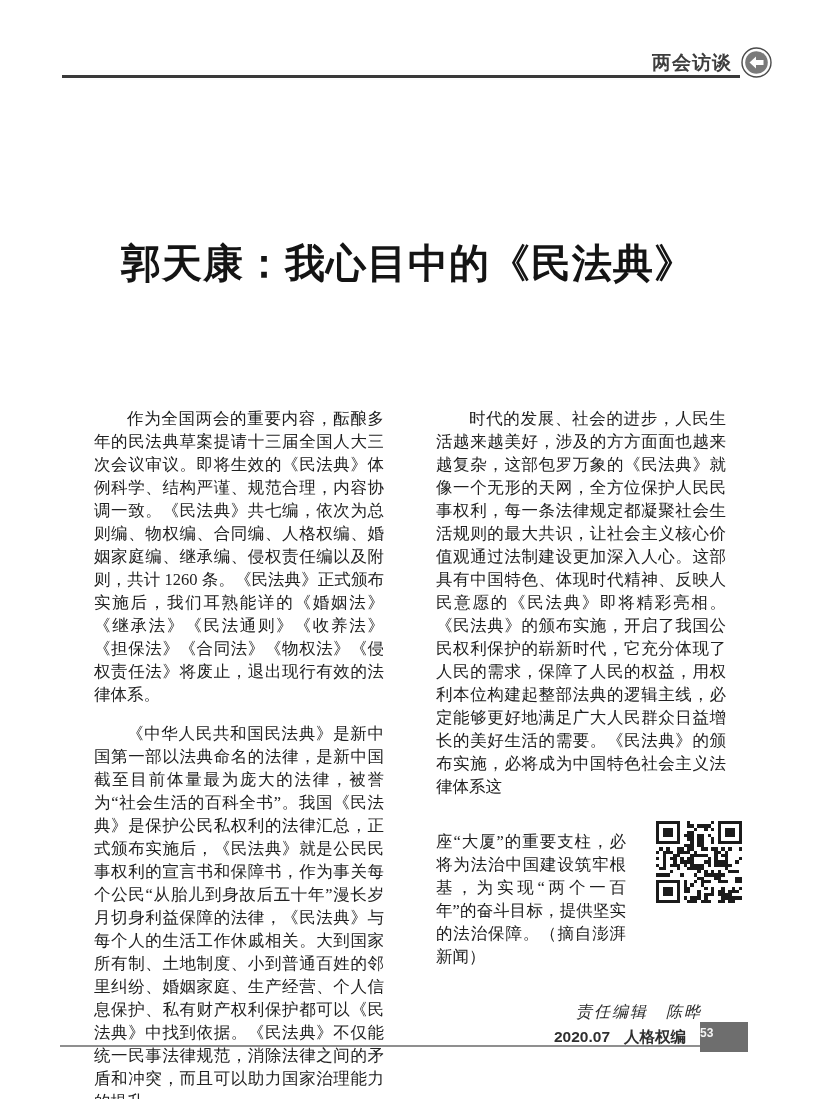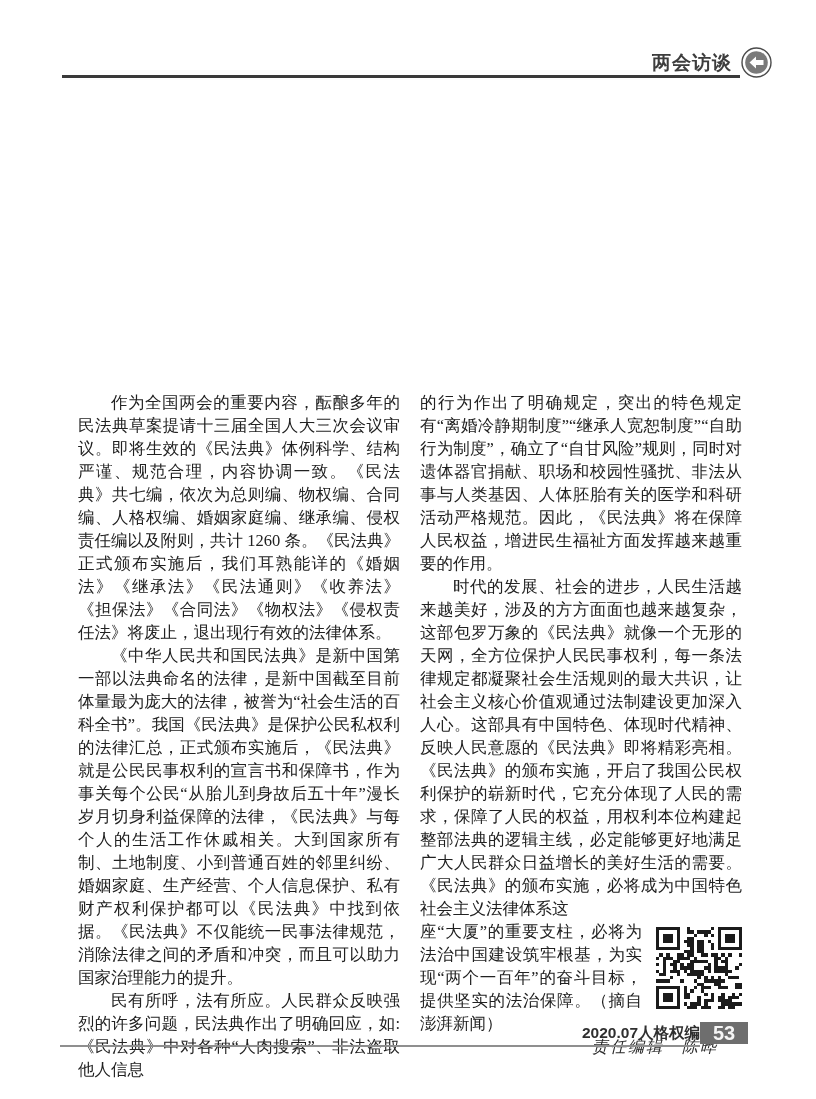--- a/index.html
+++ b/index.html
@@ -18,66 +18,66 @@
   .header-icon{width:31px;height:31px;display:block;background:#fff;border-radius:50%;}
   
   .article-title{
     position:absolute;top:236px;left:0;width:100%;margin:0;text-align:center;
     font-family:"Liberation Sans", sans-serif;font-weight:bold;font-size:40px;color:#141414;
     letter-spacing:1px;
   }
   
   .columns{position:absolute;top:391px;left:78px;width:664px;display:flex;gap:20px;}
   .col{width:322px;font-size:16.5px;line-height:23px;text-align:justify;color:#212121;}
-  .col p{margin:0;}
+  .col p{margin:16px;}
   .col p.indent{text-indent:2em;}
   .qr-row{display:flex;gap:14px;align-items:flex-start;}
   .closing{width:237px;}
   .qr{width:86px;height:82px;margin-top:7px;flex:none;}
   .editor{
     margin-top:23px;text-align:right;padding-right:24px;
     font-style:italic;font-size:16px;color:#2a2a2a;letter-spacing:2px;
   }
   
   .footer-rule{position:absolute;left:60px;top:1045px;width:640px;height:2px;background:#8f8f8f;}
   .footer-meta{
-    position:absolute;top:1022px;right:68px;display:flex;align-items:center;
+    position:absolute;top:1022px;right:68px;display:flex;align-items:center;gap:14px;
     font-family:"Liberation Sans", sans-serif;font-weight:bold;font-size:15.5px;color:#2f2f2f;
   }
   .pagenum{
     display:inline-block;background:#6e6e6e;color:#f5f5f5;
-    min-width:48px;height:22px;line-height:22px;text-align:center;font-size:20px;
+    min-width:48px;height:30px;line-height:22px;text-align:left;font-size:12px;
   }
 </style>
 </head>
 <body>
 
 <div class="page">
 
   <div class="header-rule"></div>
   <div class="header-right">
     <span class="header-label">两会访谈</span>
     <span class="header-icon">
       <svg viewBox="0 0 31 31" width="31" height="31">
         <circle cx="15.5" cy="15.5" r="14.5" fill="#ffffff" stroke="#4a4a4a" stroke-width="1.4"></circle>
         <circle cx="15.5" cy="15.5" r="11.3" fill="#7a7a7a"></circle>
         <polygon points="8.5,15.5 15,9.5 15,13 22.5,13 22.5,18 15,18 15,21.5" fill="#ffffff"></polygon>
       </svg>
     </span>
   </div>
 
+  <h1 class="article-title">郭天康：我心目中的《民法典》</h1>
 
   <main class="columns">
     <div class="col">
       <p class="indent">作为全国两会的重要内容，酝酿多年的民法典草案提请十三届全国人大三次会议审议。即将生效的《民法典》体例科学、结构严谨、规范合理，内容协调一致。《民法典》共七编，依次为总则编、物权编、合同编、人格权编、婚姻家庭编、继承编、侵权责任编以及附则，共计 1260 条。《民法典》正式颁布实施后，我们耳熟能详的《婚姻法》《继承法》《民法通则》《收养法》《担保法》《合同法》《物权法》《侵权责任法》将废止，退出现行有效的法律体系。</p>
       <p class="indent">《中华人民共和国民法典》是新中国第一部以法典命名的法律，是新中国截至目前体量最为庞大的法律，被誉为“社会生活的百科全书”。我国《民法典》是保护公民私权利的法律汇总，正式颁布实施后，《民法典》就是公民民事权利的宣言书和保障书，作为事关每个公民“从胎儿到身故后五十年”漫长岁月切身利益保障的法律，《民法典》与每个人的生活工作休戚相关。大到国家所有制、土地制度、小到普通百姓的邻里纠纷、婚姻家庭、生产经营、个人信息保护、私有财产权利保护都可以《民法典》中找到依据。《民法典》不仅能统一民事法律规范，消除法律之间的矛盾和冲突，而且可以助力国家治理能力的提升。</p>
       <p class="indent">民有所呼，法有所应。人民群众反映强烈的许多问题，民法典作出了明确回应，如:《民法典》中对各种“人肉搜索”、非法盗取他人信息</p>
     </div>
     <div class="col">
-      <p>的行为作出了明确规定，突出的特色规定有“离婚冷静期制度”“继承人宽恕制度”“自助行为制度”，确立了“自甘风险”规则，同时对遗体器官捐献、职场和校园性骚扰、非法从事与人类基因、人体胚胎有关的医学和科研活动严格规范。因此，《民法典》将在保障人民权益，增进民生福祉方面发挥越来越重要的作用。</p>
       <p class="indent">时代的发展、社会的进步，人民生活越来越美好，涉及的方方面面也越来越复杂，这部包罗万象的《民法典》就像一个无形的天网，全方位保护人民民事权利，每一条法律规定都凝聚社会生活规则的最大共识，让社会主义核心价值观通过法制建设更加深入人心。这部具有中国特色、体现时代精神、反映人民意愿的《民法典》即将精彩亮相。《民法典》的颁布实施，开启了我国公民权利保护的崭新时代，它充分体现了人民的需求，保障了人民的权益，用权利本位构建起整部法典的逻辑主线，必定能够更好地满足广大人民群众日益增长的美好生活的需要。《民法典》的颁布实施，必将成为中国特色社会主义法律体系这</p>
       <div class="qr-row">
         <p class="closing">座“大厦”的重要支柱，必将为法治中国建设筑牢根基，为实现“两个一百年”的奋斗目标，提供坚实的法治保障。（摘自澎湃新闻）</p>
         <div class="qr"><svg viewBox="0 0 25 25" width="100%" height="100%" shape-rendering="crispEdges" fill="#1b1b1b" preserveAspectRatio="none">
               <rect x="0" y="0" width="1" height="1"></rect>
               <rect x="1" y="0" width="1" height="1"></rect>
               <rect x="2" y="0" width="1" height="1"></rect>
               <rect x="3" y="0" width="1" height="1"></rect>
               <rect x="4" y="0" width="1" height="1"></rect>
               <rect x="5" y="0" width="1" height="1"></rect>

